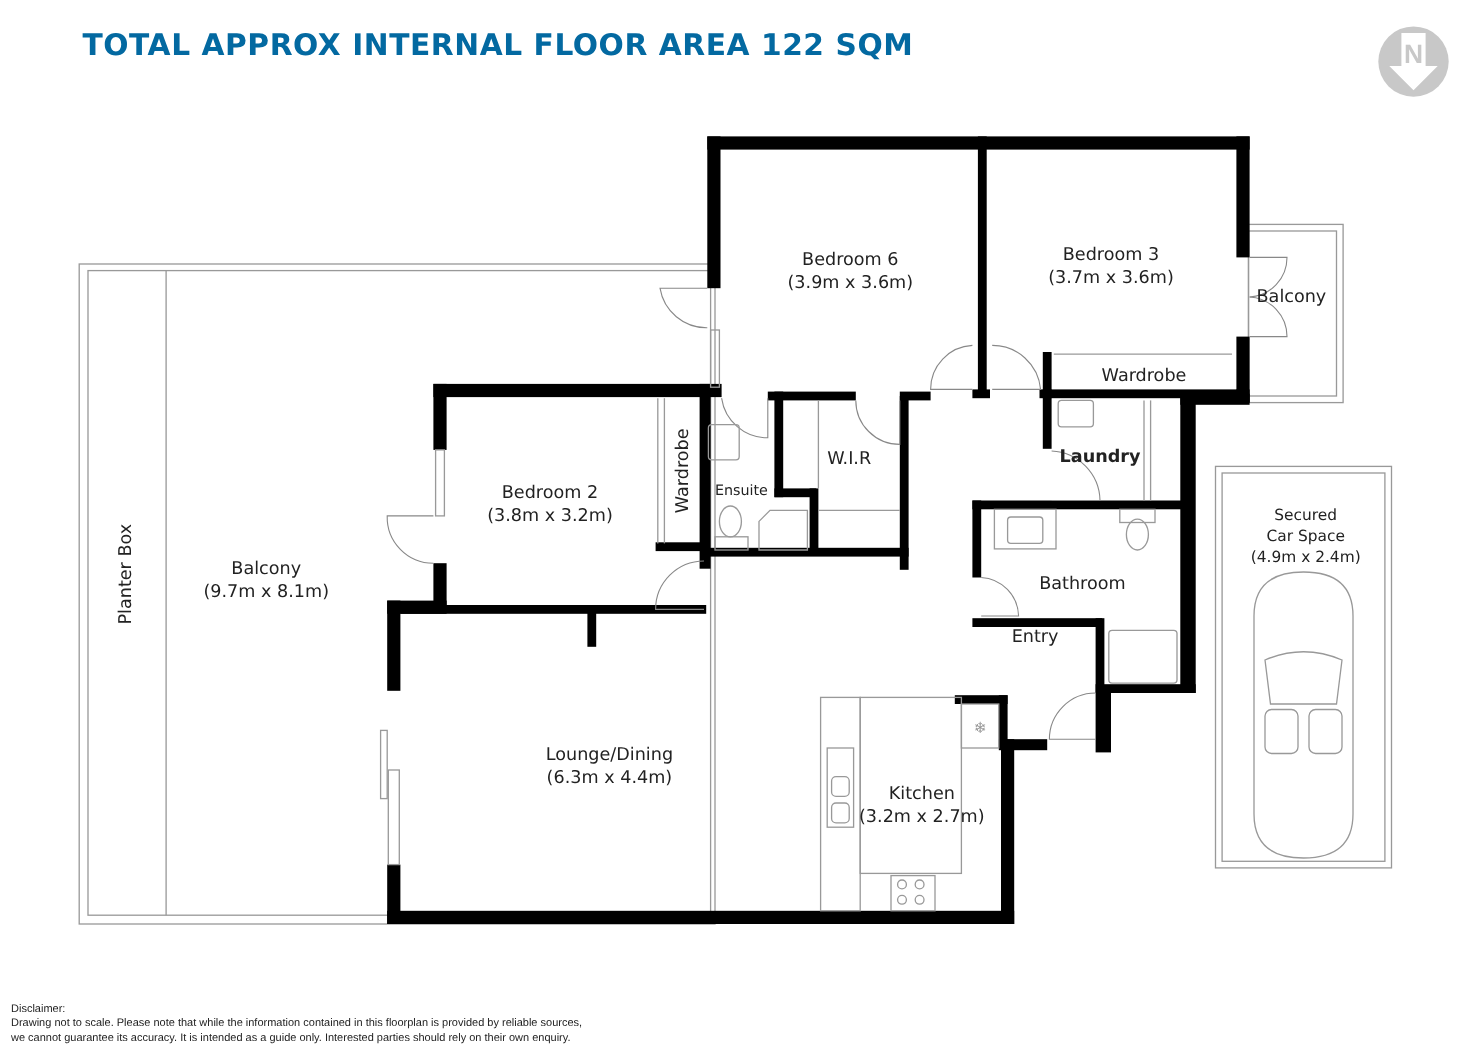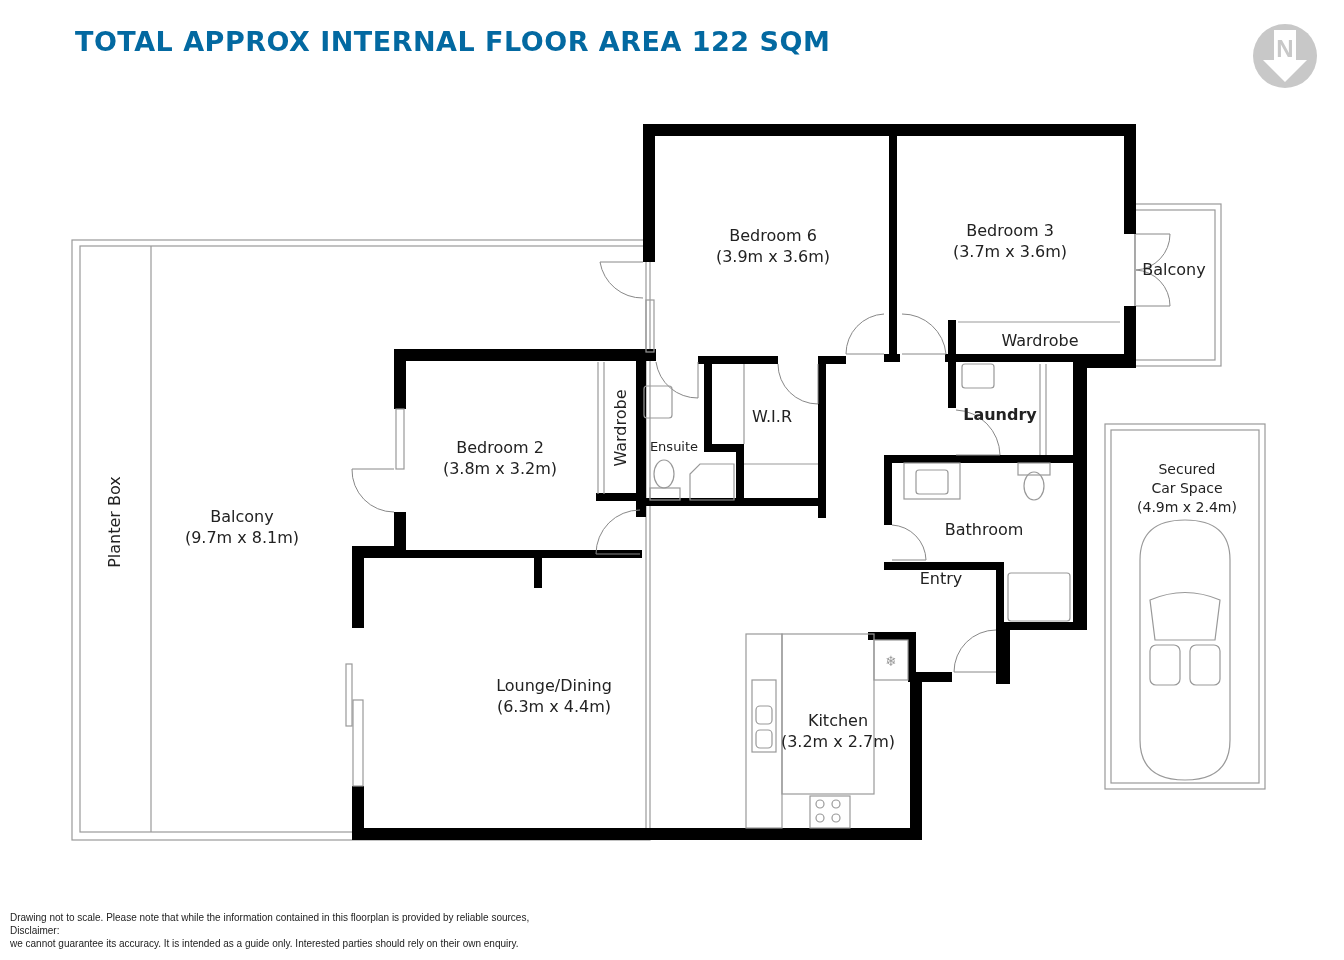--- a/index.html
+++ b/index.html
@@ -185,16 +185,16 @@
   <div>Kitchen</div>
   <div>(3.2m x 2.7m)</div>
 </div>
 <div class="lbl sm" style="left:1187px;top:460px;line-height:19px;font-size:14px;">
   <div>Secured</div>
   <div>Car Space</div>
   <div>(4.9m x 2.4m)</div>
 </div>
 
 <div class="disc">
+  <div>Disclaimer:</div>
   <div>Drawing not to scale. Please note that while the information contained in this floorplan is provided by reliable sources,</div>
-  <div>Disclaimer:</div>
   <div>we cannot guarantee its accuracy. It is intended as a guide only. Interested parties should rely on their  own enquiry.</div>
 </div>
 
 </body></html>

